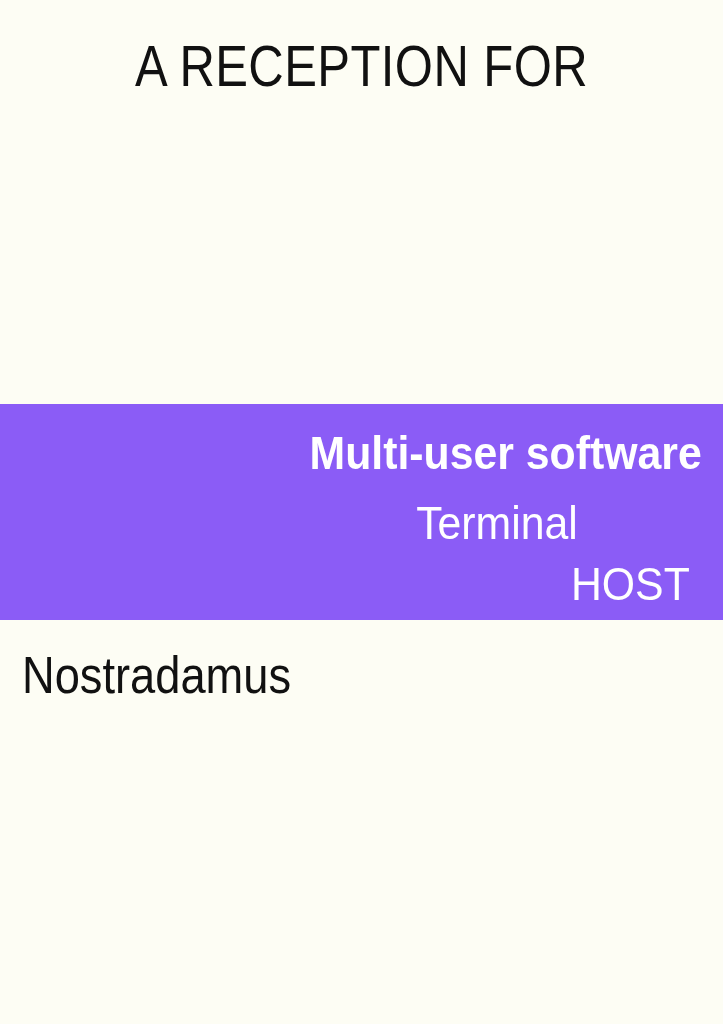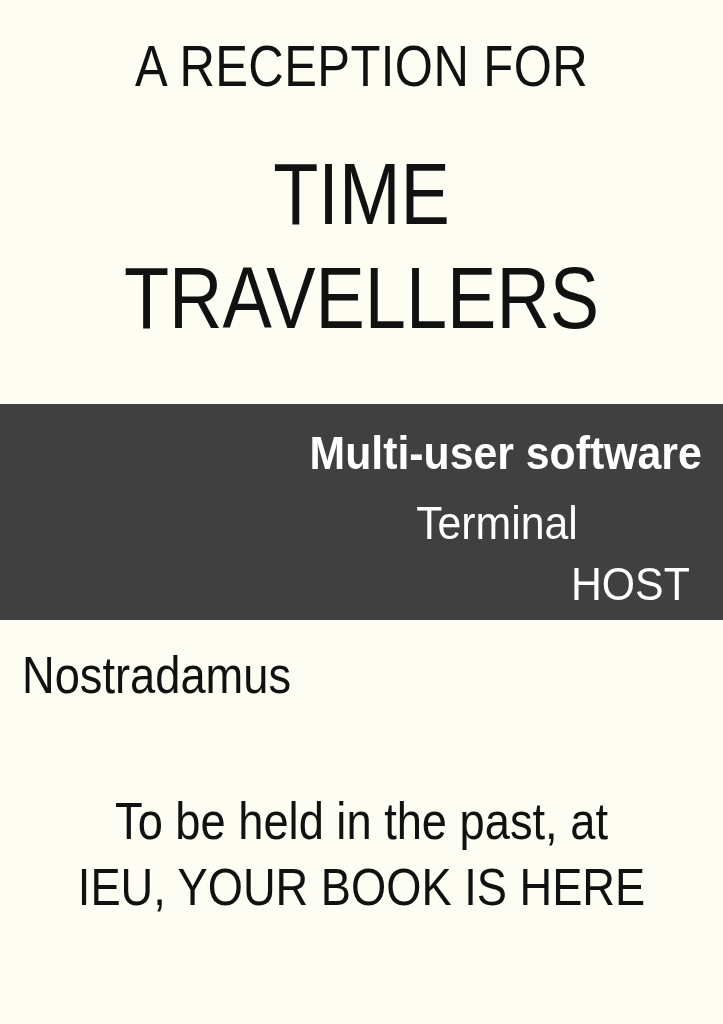--- a/index.html
+++ b/index.html
@@ -58,21 +58,21 @@
     white-space: nowrap;
   }
 
   
   .band {
     position: absolute;
     top: 404px;
     left: 0;
     width: 723px;
     height: 216px;
-    background: #404040;
+    background: #8b5cf6;
     box-sizing: border-box;
   }
   .band-line {
     position: absolute;
     color: #ffffff;
     white-space: nowrap;
     transform-origin: 100% 50%;
   }
   .band-line-1 {
     top: 22px;
@@ -129,31 +129,23 @@
     white-space: nowrap;
   }
 </style>
 </head>
 <body>
 
 <div class="poster">
 
   <div class="kicker">A RECEPTION FOR</div>
 
-  <div class="title-block">
-    <span class="title-line">TIME</span>
-    <span class="title-line">TRAVELLERS</span>
-  </div>
 
   <div class="band">
     <div class="band-line band-line-1">Multi-user software</div>
     <div class="band-line band-line-2">Terminal</div>
     <div class="band-line band-line-3">HOST</div>
   </div>
 
   <div class="host-name">Nostradamus</div>
 
-  <div class="details">
-    <span class="details-line">To be held in the past, at</span>
-    <span class="details-line">IEU, YOUR BOOK IS HERE</span>
-  </div>
 
 </div>
 
 </body></html>

